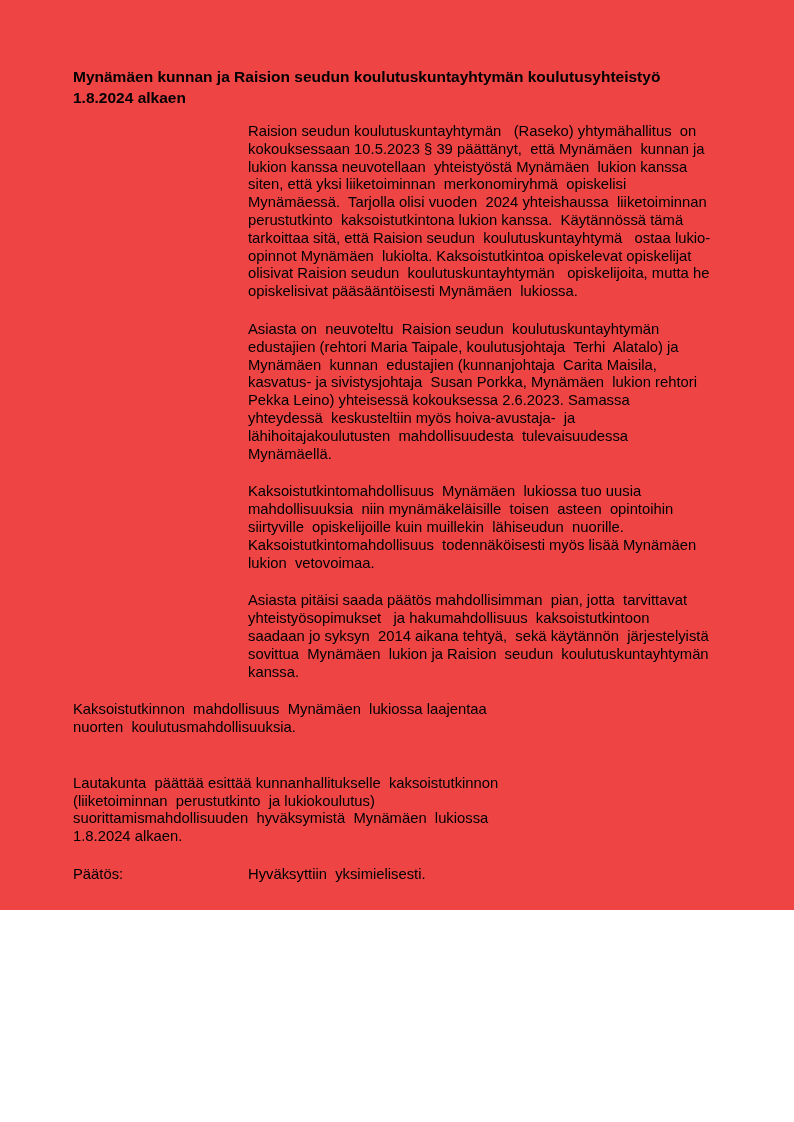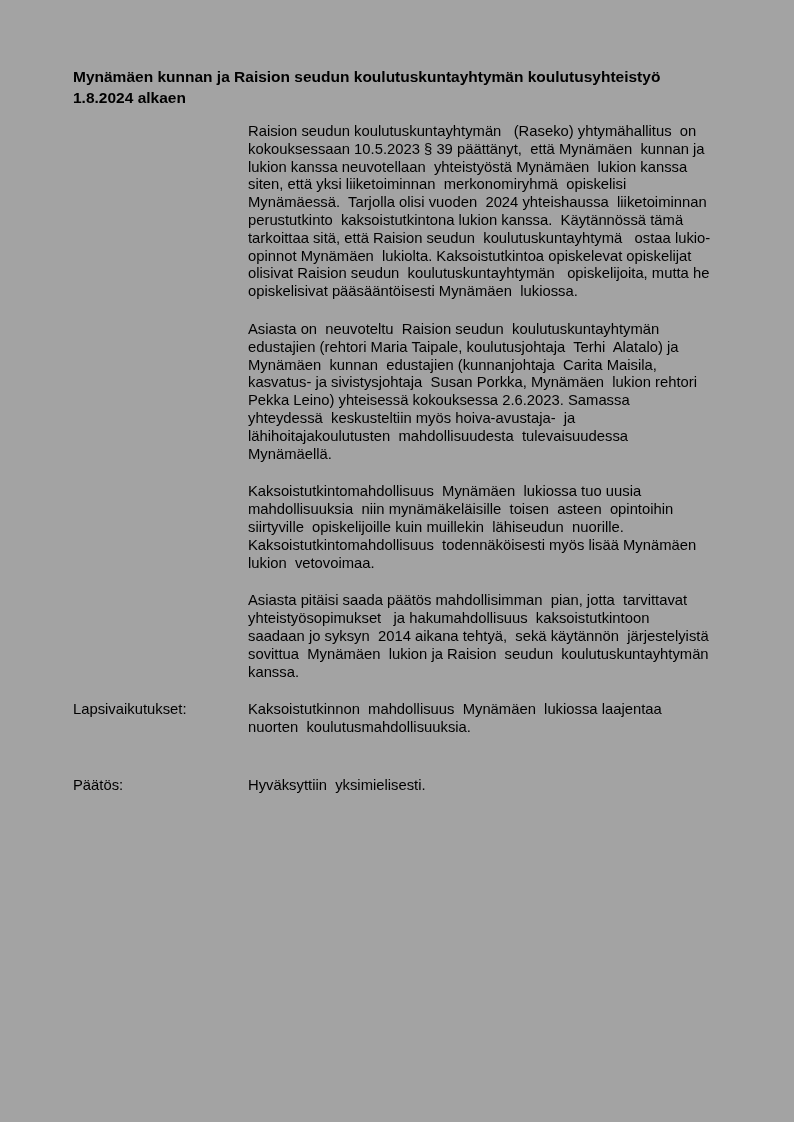--- a/index.html
+++ b/index.html
@@ -2,23 +2,23 @@
 <html><head>
 <meta charset="utf-8">
 <style>
   html, body {
     margin: 0;
     padding: 0;
     background: #ffffff;
   }
   .page {
     width: 794px;
-    height: 1122px;
+    height: 910px;
     box-sizing: border-box;
-    background: #a3a3a3;
+    background: #ef4444;
     color: #000000;
     font-family: "Liberation Sans", "DejaVu Sans", sans-serif;
     font-size: 14.8px;
     line-height: 17.8px;
     padding: 66px 34px 0 73px;
     overflow: hidden;
   }
   .doc-title {
     font-weight: bold;
     font-size: 15.5px;
@@ -95,26 +95,29 @@
   <div class="row">
     <div class="label"></div>
     <div class="body">Asiasta pitäisi saada päätös mahdollisimman  pian, jotta  tarvittavat
 yhteistyösopimukset   ja hakumahdollisuus  kaksoistutkintoon
 saadaan jo syksyn  2014 aikana tehtyä,  sekä käytännön  järjestelyistä
 sovittua  Mynämäen  lukion ja Raision  seudun  koulutuskuntayhtymän
 kanssa.</div>
   </div>
 
   <div class="row">
-    <div class="label">Lapsivaikutukset:</div>
     <div class="body">Kaksoistutkinnon  mahdollisuus  Mynämäen  lukiossa laajentaa
 nuorten  koulutusmahdollisuuksia.</div>
   </div>
 
   <div class="row offset-body">
+    <div class="body">Lautakunta  päättää esittää kunnanhallitukselle  kaksoistutkinnon
+(liiketoiminnan  perustutkinto  ja lukiokoulutus)
+suorittamismahdollisuuden  hyväksymistä  Mynämäen  lukiossa
+1.8.2024 alkaen.</div>
   </div>
 
   <div class="row">
     <div class="label">Päätös:</div>
     <div class="body">Hyväksyttiin  yksimielisesti.</div>
   </div>
 
 </div>
 
 </body></html>

